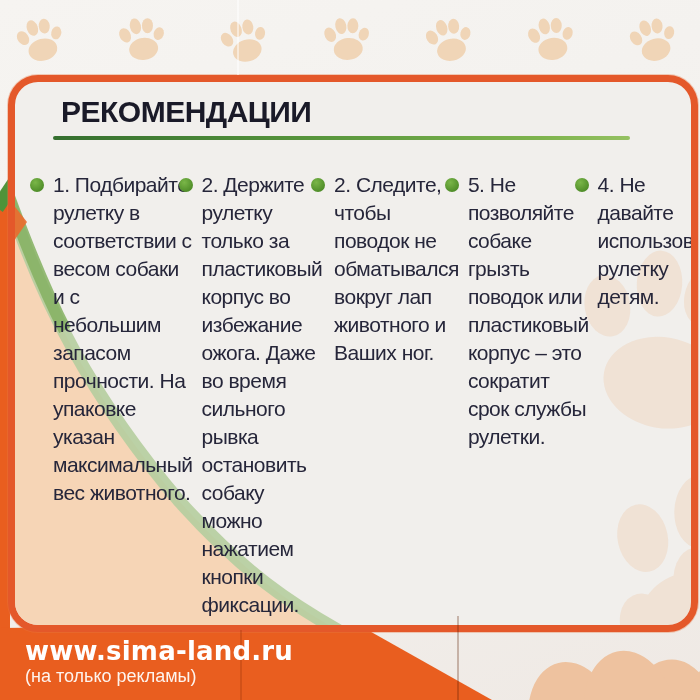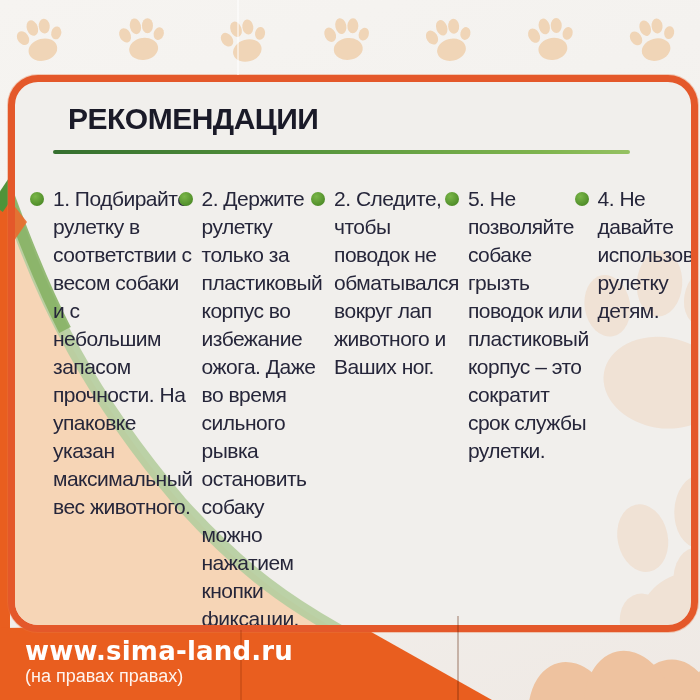--- a/index.html
+++ b/index.html
@@ -16,21 +16,21 @@
         border:7px solid var(--card-border,#e4582a);border-radius:30px;
         background:#f1efec;overflow:hidden;z-index:1;
         box-shadow:0 0 0 1px rgba(232,120,70,.35);}
   .swoosh{position:absolute;left:0;top:0;}
   .swoosh-peach{fill:var(--swoosh-peach,#f6cfa9);opacity:.82;}
   .swoosh-green{stroke:var(--swoosh-green,#b5cd9e);stroke-width:13;fill:none;opacity:.9;}
   .swoosh-green-bright{stroke:#84b060;stroke-width:13;fill:none;opacity:.85;}
   .swoosh-orange{fill:#ec6a2d;opacity:.9;}
   .inner-paw{fill:#eec09a;opacity:.28;}
   .content{position:relative;z-index:2;padding:6px 8px 0 38px;}
-  h1{margin:15px;font-size:30px;line-height:32px;font-weight:bold;letter-spacing:-.5px;
+  h1{margin:8px;font-size:30px;line-height:32px;font-weight:bold;letter-spacing:-.5px;
      color:#1a1a28;font-family:"Liberation Sans",sans-serif;}
   .rule{height:3.5px;width:577px;margin-top:3px;border-radius:2px;
         background:linear-gradient(90deg,#356f2f,#57953c 45%,#7fb44e 85%,#95c162);}
   .list{margin-top:31px;display:flex;flex-direction:row;gap:9px;}
   .item{position:relative;}
   .bullet{position:absolute;left:-23px;top:7px;width:14px;height:14px;border-radius:50%;
           background:radial-gradient(circle at 38% 32%,#7ab648,var(--bullet-green,#4e8c28) 75%);}
   .txt{font-size:21px;line-height:28px;letter-spacing:-.5px;color:var(--text,#26263a);
        white-space:pre-line;font-family:"Liberation Sans",sans-serif;}
   
@@ -157,16 +157,16 @@
       </div>
     </div>
   </div>
 
   <div class="crease crease-top"></div>
   <div class="crease crease-b1"></div>
   <div class="crease crease-b2"></div>
 
   <div class="footer-text">
     <div class="url">www.sima-land.ru</div>
-    <div class="note">(на правах правах)</div>
+    <div class="note">(на только рекламы)</div>
   </div>
 
 </div>
 
 </body></html>

